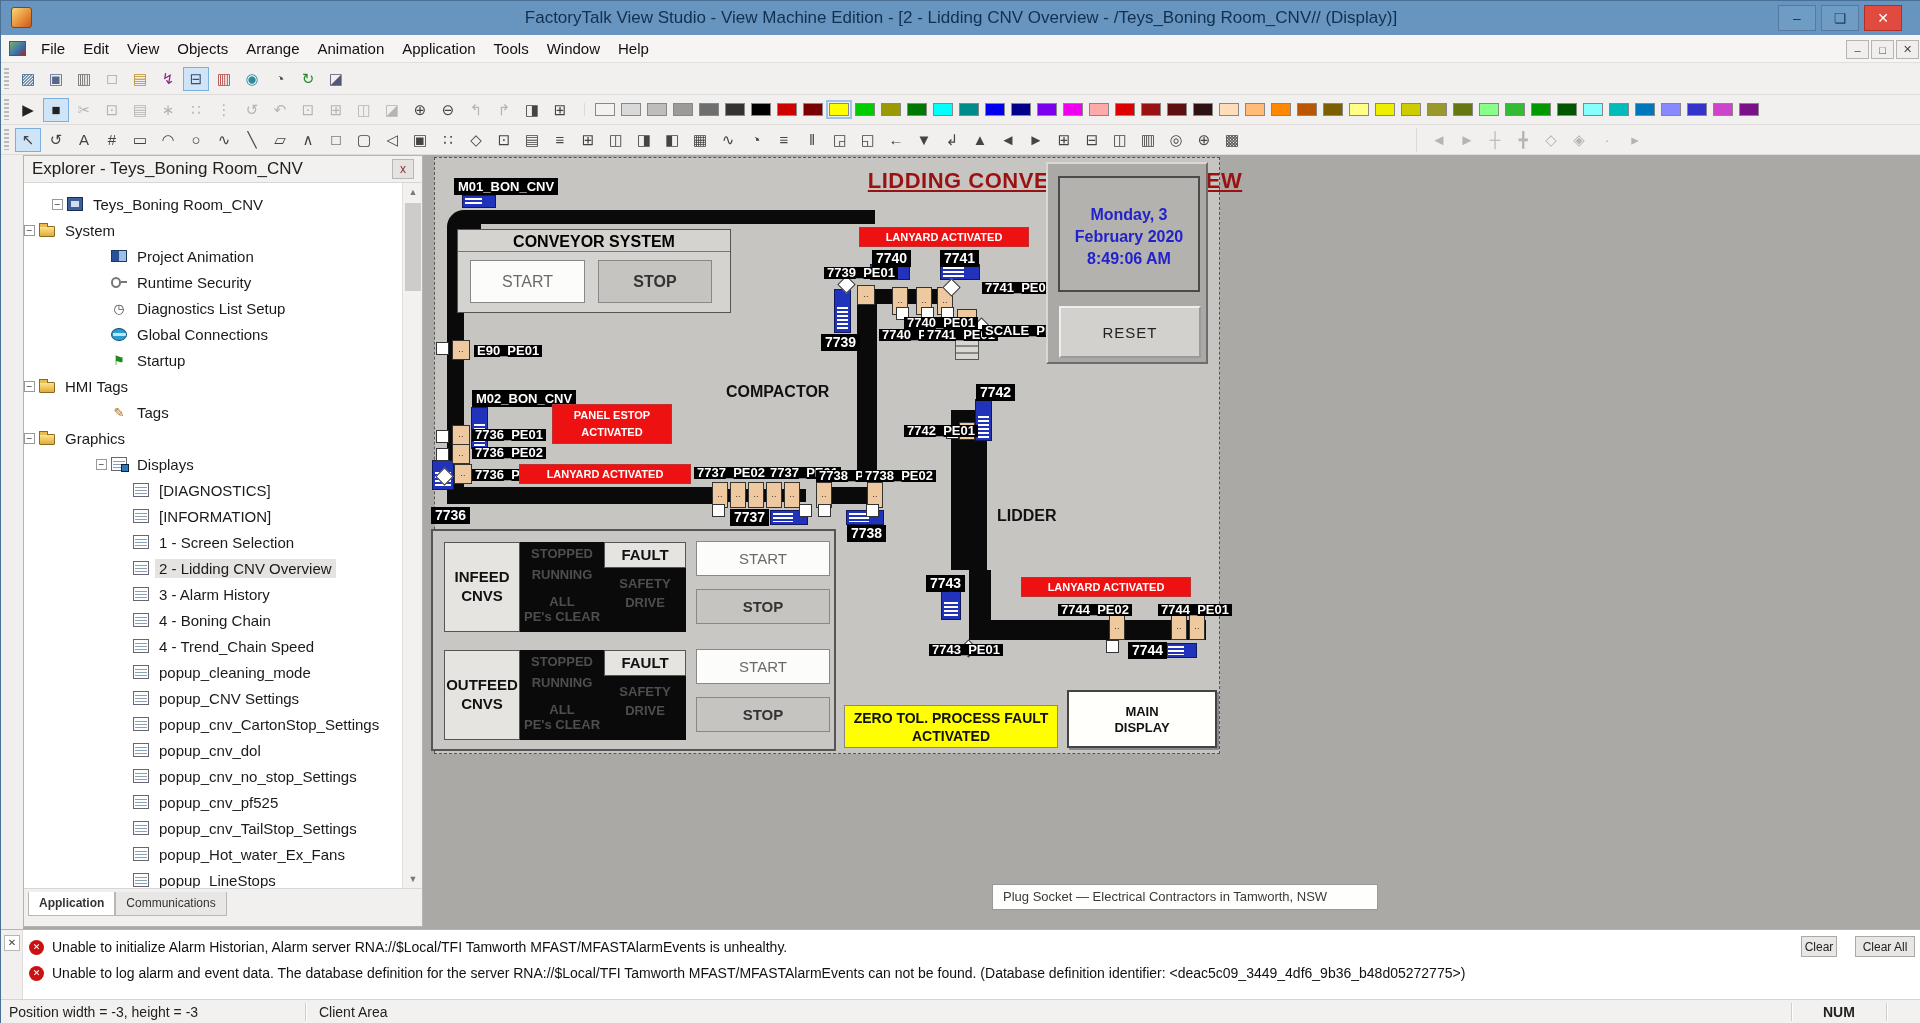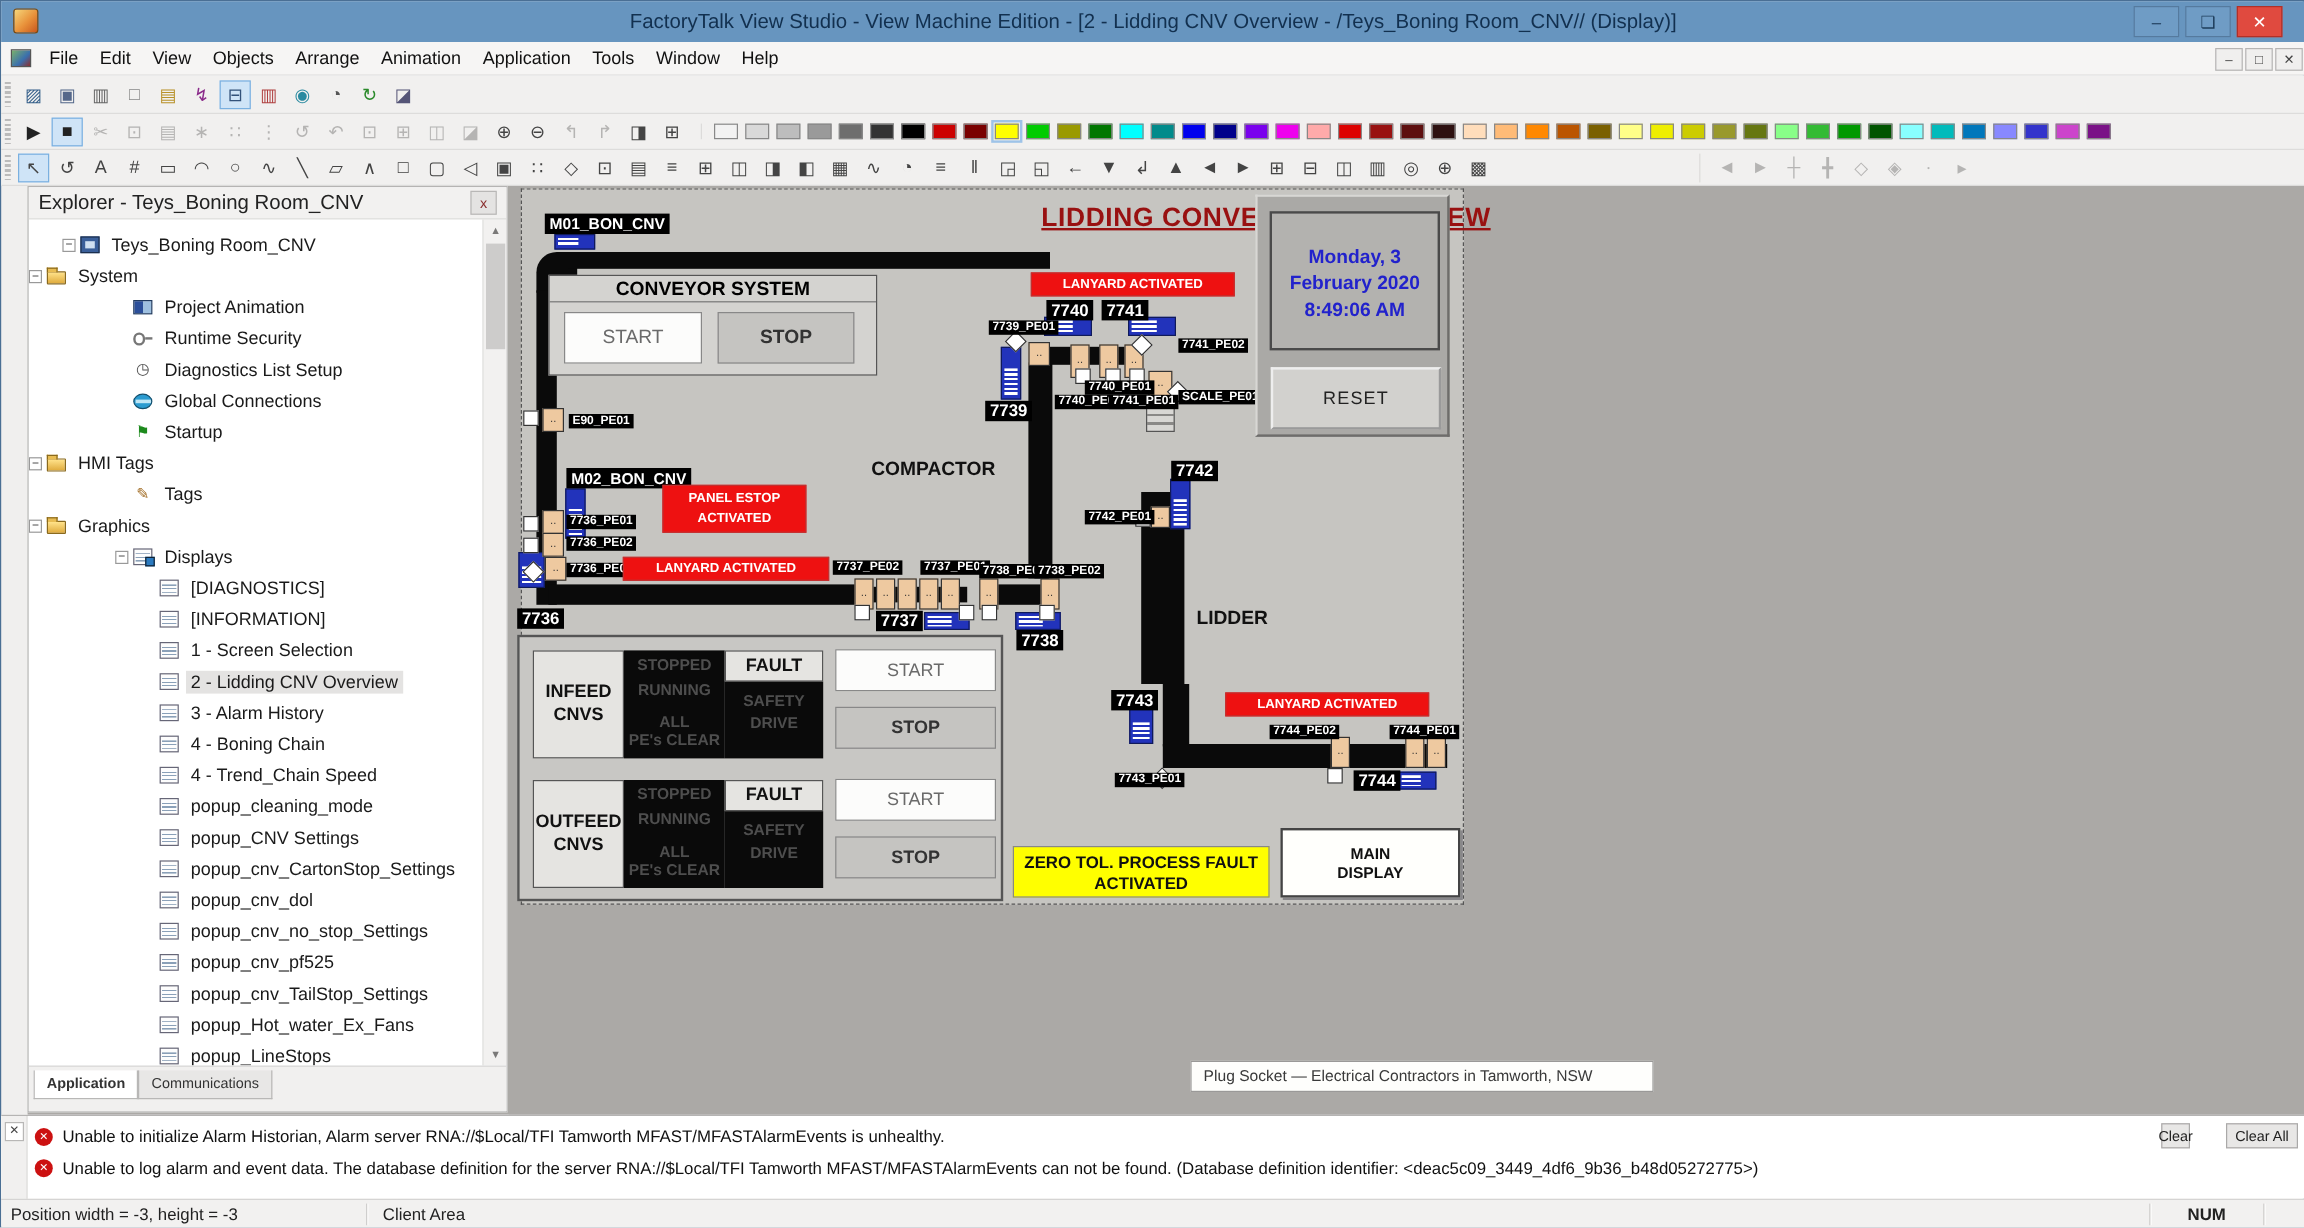--- a/index.html
+++ b/index.html
@@ -75,21 +75,21 @@
   
   #exp-tabs { left:0; top:732px; width:398px; height:38px; background:#f1f0ef; border-top:1px solid #d8d7d6; display:flex; padding:3px 0 0 4px; }
   .etab { height:24px; font-size:12px; padding:4px 10px; border:1px solid #b8b7b6; border-top:none; background:#e8e7e6; color:#333; }
   .etab.active { background:#fff; font-weight:bold; }
 
   
   #workspace { left:401px; top:0; width:1519px; height:774px; background:#aba9a6; }
   #hmi { left:10px; top:2px; width:786px; height:597px; background:#c6c5c1; border:1px dashed #555; }
   .tag { position:absolute; background:#000; color:#fff; font-weight:bold; font-size:13px; line-height:17px; padding:0 4px; white-space:nowrap; }
   .num { font-size:14px; }
-  .pe { position:absolute; background:#000; color:#fff; font-weight:bold; font-size:10px; line-height:12px; padding:0 3px; white-space:nowrap; }
+  .pe { position:absolute; background:#000; color:#fff; font-weight:bold; font-size:13px; line-height:12px; padding:0 3px; white-space:nowrap; }
   .alarm { position:absolute; background:#ee1111; border:1px solid #c03030; color:#fff; font-weight:bold; font-size:11px; display:flex; align-items:center; justify-content:center; text-align:center; line-height:17px; }
   .cv { position:absolute; background:#0a0a0a; }
   .crt { position:absolute; background:#eec9a0; border:1px solid #333; }
   .crt::before { content:"\2025"; color:#333; font-size:8px; position:absolute; left:50%; top:50%; transform:translate(-50%,-60%); }
   .wsq { position:absolute; width:13px; height:13px; background:#fff; border:1px solid #333; }
   .dia { position:absolute; width:13px; height:13px; background:#fff; border:1px solid #333; transform:rotate(45deg); }
   .mot-h { position:absolute; background:#2233bb; border:1px solid #101a5a; }
   .mot-h::before { content:""; position:absolute; inset:2px 40% 2px 2px; background:repeating-linear-gradient(#fff 0 2px, transparent 2px 4px); }
   .mot-v { position:absolute; background:#2233bb; border:1px solid #101a5a; }
   .mot-v::before { content:""; position:absolute; inset:40% 2px 2px 2px; background:repeating-linear-gradient(#fff 0 2px, transparent 2px 4px); }
@@ -529,21 +529,21 @@
         <div class="wsq" style="left:277px;top:346px;"></div>
         <div class="wsq" style="left:364px;top:346px;"></div>
         <div class="wsq" style="left:383px;top:346px;"></div>
         <div class="wsq" style="left:431px;top:346px;"></div>
         <div class="wsq" style="left:511px;top:268px;"></div>
         <div class="wsq" style="left:671px;top:482px;"></div>
 
         <div class="tag" style="left:19px;top:20px;">M01_BON_CNV</div>
         <div class="tag" style="left:37px;top:232px;">M02_BON_CNV</div>
         <div class="tag num" style="left:437px;top:92px;">7740</div>
-        <div class="tag num" style="left:483px;top:92px;">7741</div>
+        <div class="tag num" style="left:505px;top:92px;">7741</div>
         <div class="tag num" style="left:386px;top:176px;">7739</div>
         <div class="tag num" style="left:-4px;top:349px;">7736</div>
         <div class="tag num" style="left:295px;top:351px;">7737</div>
         <div class="tag num" style="left:412px;top:367px;">7738</div>
         <div class="tag num" style="left:541px;top:226px;">7742</div>
         <div class="tag num" style="left:491px;top:417px;">7743</div>
         <div class="tag num" style="left:693px;top:484px;">7744</div>
 
         <div class="pe" style="left:389px;top:109px;">7739_PE01</div>
         <div class="pe" style="left:547px;top:124px;">7741_PE02</div>
@@ -648,21 +648,21 @@
       <div class="abs" id="err-gutter-x">✕</div>
     </div>
     <div class="err-row" style="top:6px;">
       <div class="err-ico">✕</div>
       <div class="err-txt">Unable to initialize Alarm Historian, Alarm server RNA://$Local/TFI Tamworth MFAST/MFASTAlarmEvents is unhealthy.</div>
     </div>
     <div class="err-row" style="top:32px;">
       <div class="err-ico">✕</div>
       <div class="err-txt">Unable to log alarm and event data. The database definition for the server RNA://$Local/TFI Tamworth MFAST/MFASTAlarmEvents can not be found. (Database definition identifier: &lt;deac5c09_3449_4df6_9b36_b48d05272775&gt;)</div>
     </div>
-    <div class="clr-btn" style="left:1800px;width:24px;">Clear</div>
+    <div class="clr-btn" style="left:1800px;width:36px;">Clear</div>
     <div class="clr-btn" style="left:1854px;width:60px;">Clear All</div>
   </div>
 
   <div class="abs" id="statusbar">
     <div class="abs" style="left:8px;top:4px;">Position width = -3, height = -3</div>
     <div class="sb-sep" style="left:304px;"></div>
     <div class="abs" style="left:318px;top:4px;">Client Area</div>
     <div class="sb-sep" style="left:1790px;"></div>
     <div class="abs" style="left:1822px;top:4px;font-weight:bold;">NUM</div>
     <div class="sb-sep" style="left:1885px;"></div>

